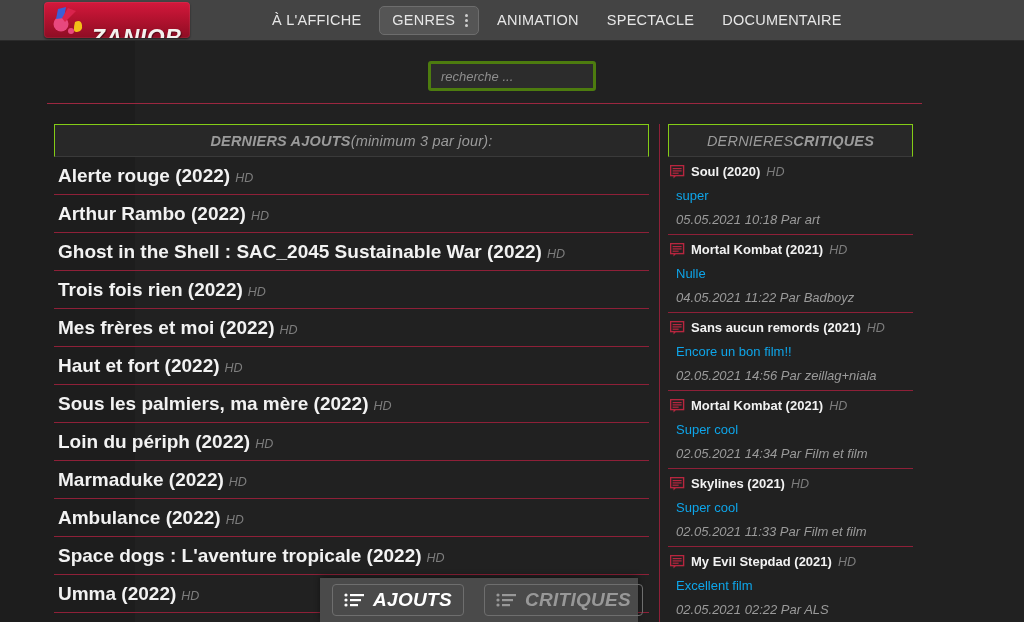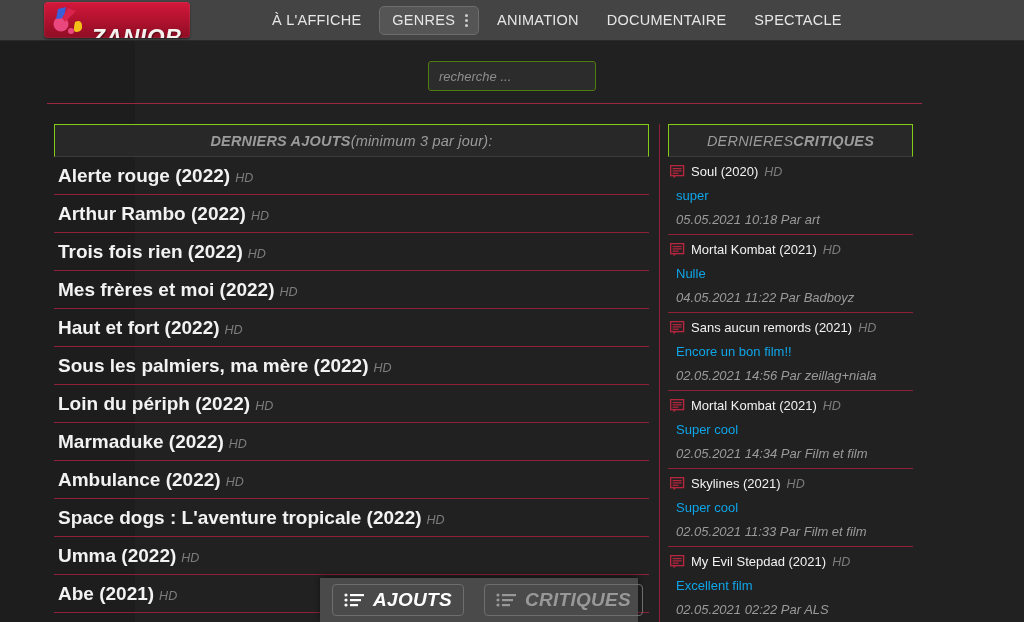--- a/index.html
+++ b/index.html
@@ -77,21 +77,21 @@
   }
 
   
   #search-row {
     position: absolute; top: 20px; left: 0; width: 1024px;
     display: flex; justify-content: center;
   }
   #search-input {
     width: 168px; height: 30px;
     background: #2c2c2c;
-    border: 1px solid #4d7c0f;
+    border: 3px solid #4d7c0f;
     border-radius: 3px;
     color: #cccccc;
     font-style: italic;
     font-size: 13px;
     padding: 0 10px;
     font-family: "Liberation Sans", sans-serif;
   }
   #search-input::placeholder { color: #8d8d8d; font-style: italic; }
 
   #top-rule {
@@ -130,21 +130,21 @@
     padding: 8px 0 7px 4px;
     white-space: nowrap;
     overflow: hidden;
   }
   .row .title { color: #f2f2f2; font-weight: bold; font-size: 19px; }
   .row .hd { color: #7d7d7d; font-style: italic; font-size: 12.5px; margin-left: 5px; }
 
   
   .review { border-bottom: 1px solid #8e2038; padding: 7px 0 6px 2px; }
   .review-title { display: flex; align-items: center; gap: 6px; white-space: nowrap; }
-  .review-title .title { color: #f2f2f2; font-weight: normal; font-size: 13px; }
+  .review-title .title { color: #f2f2f2; font-weight: bold; font-size: 13px; }
   .review-title .hd { color: #7d7d7d; font-style: italic; font-size: 12.5px; }
   .review-body { color: #0ea5e9; font-size: 13px; margin: 9px 0 0 6px; }
   .review-meta { color: #9a9a9a; font-style: italic; font-size: 13px; margin: 9px 0 1px 6px; }
   .cmt-icon { width: 15px; height: 14px; flex: 0 0 15px; }
 
   
   #tabbar {
     position: absolute; left: 320px; bottom: 0;
     width: 318px; height: 44px;
     background: #4a4a4a;
@@ -191,24 +191,24 @@
       <span class="kebab">
           <i></i>
           <i></i>
           <i></i>
         </span>
     </div>
     <div class="nav-item">
       <span>ANIMATION</span>
     </div>
     <div class="nav-item">
+      <span>SPECTACLE</span>
+    </div>
+    <div class="nav-item">
       <span>DOCUMENTAIRE</span>
-    </div>
-    <div class="nav-item">
-      <span>SPECTACLE</span>
     </div>
   </nav>
 </div>
 
 <div id="page">
   <div id="content-pane"></div>
 
   <div id="search-row">
     <input id="search-input" type="text" placeholder="recherche ..." style="">
   </div>
@@ -220,20 +220,21 @@
   <div id="panels">
 
     <section class="panel" id="panel-ajouts">
       <div class="panel-head">
         <span>DERNIERS AJOUTS</span>
           <span class="light"> (minimum 3 par jour):</span>
       </div>
       <div id="ajouts-list">
           <div class="row"><span class="title">Alerte rouge (2022)</span><span class="hd">HD</span></div>
           <div class="row"><span class="title">Arthur Rambo (2022)</span><span class="hd">HD</span></div>
+          <div class="row"><span class="title">Ghost in the Shell : SAC_2045 Sustainable War (2022)</span><span class="hd">HD</span></div>
           <div class="row"><span class="title">Trois fois rien (2022)</span><span class="hd">HD</span></div>
           <div class="row"><span class="title">Mes frères et moi (2022)</span><span class="hd">HD</span></div>
           <div class="row"><span class="title">Haut et fort (2022)</span><span class="hd">HD</span></div>
           <div class="row"><span class="title">Sous les palmiers, ma mère (2022)</span><span class="hd">HD</span></div>
           <div class="row"><span class="title">Loin du périph (2022)</span><span class="hd">HD</span></div>
           <div class="row"><span class="title">Marmaduke (2022)</span><span class="hd">HD</span></div>
           <div class="row"><span class="title">Ambulance (2022)</span><span class="hd">HD</span></div>
           <div class="row"><span class="title">Space dogs : L'aventure tropicale (2022)</span><span class="hd">HD</span></div>
           <div class="row"><span class="title">Umma (2022)</span><span class="hd">HD</span></div>
           <div class="row"><span class="title">Abe (2021)</span><span class="hd">HD</span></div>

